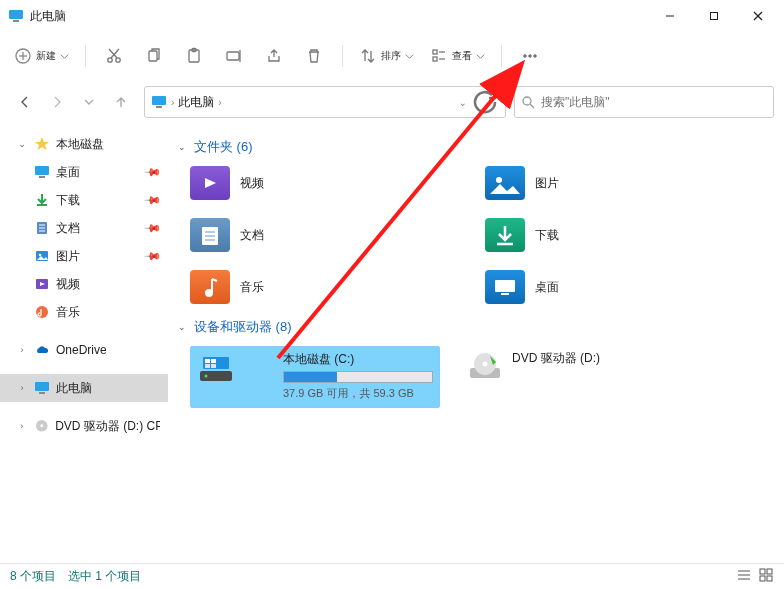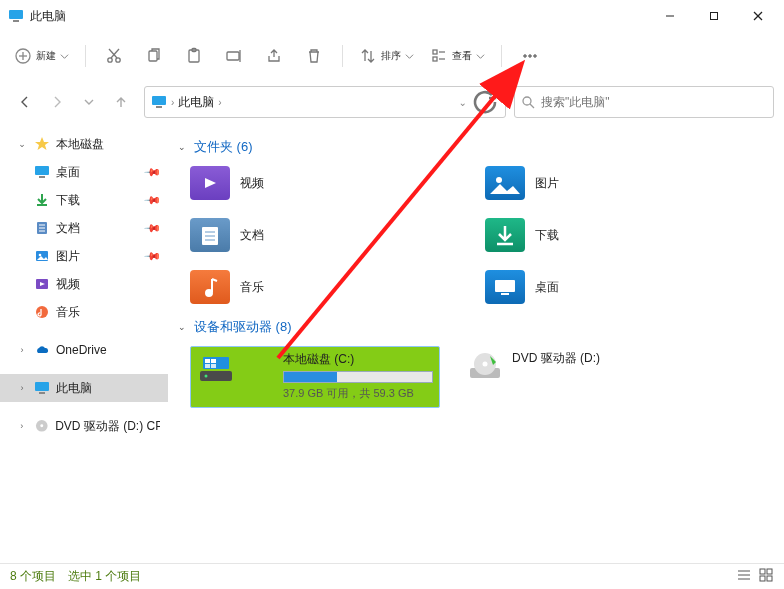--- a/index.html
+++ b/index.html
@@ -49,30 +49,30 @@
   .group-hdr .chev { font-size:9px; color:#555; width:12px;}
   .group-hdr .name { color:#1268c3; font-size:13px;}
 
   .folder-grid { display:grid; grid-template-columns: 1fr 1fr; row-gap:18px; padding-left: 14px; margin-bottom:14px;}
   .folder-item { display:flex; align-items:center; gap:10px;}
   .folder-ic { width:40px; height:34px; border-radius:4px; position:relative;}
   .folder-label { font-size:12px;}
 
   .drive-row { display:flex; gap:20px; padding-left:14px;}
   .drive { width:250px; display:flex; gap:8px; padding:4px 6px 6px 6px; border-radius:2px;}
-  .drive.selected { background:#84cc16; border:1px solid #8fc8f8;gap:48px;}
+  .drive.selected { background:#7dd3fc; border:1px solid #8fc8f8;gap:48px;}
   .drive-ic { width:38px; height:38px; display:flex; align-items:center; justify-content:center;}
   .drive-body { flex:1; font-size:11px;}
   .drive-name { font-size:12px; margin-bottom:3px;}
   .drive-bar { height:12px; border:1px solid #9ab; background:#e8e8e8; margin:2px 0 3px 0; position:relative;}
   .drive-fill { position:absolute; left:0; top:0; bottom:0; background:#2a8de0;}
   .drive-info { color:#555; }
 
   
-  .statusbar { position:absolute; bottom:0; left:0; right:0; height:26px; border-top:1px solid #e5e5e5; display:flex; align-items:center; padding:0 10px; gap:12px; font-size:12px; color:#4d7c0f;}
+  .statusbar { position:absolute; bottom:0; left:0; right:0; height:26px; border-top:1px solid #e5e5e5; display:flex; align-items:center; padding:0 10px; gap:12px; font-size:12px; color:#0f766e;}
   .statusbar .viewbtns { margin-left:auto; display:flex; gap:6px;}
   .statusbar .viewbtns svg { width:16px; height:16px;}
 
   
   .arrow { position:absolute; pointer-events:none; z-index:50;}
 </style>
 </head>
 <body>
 
 <div class="titlebar">

